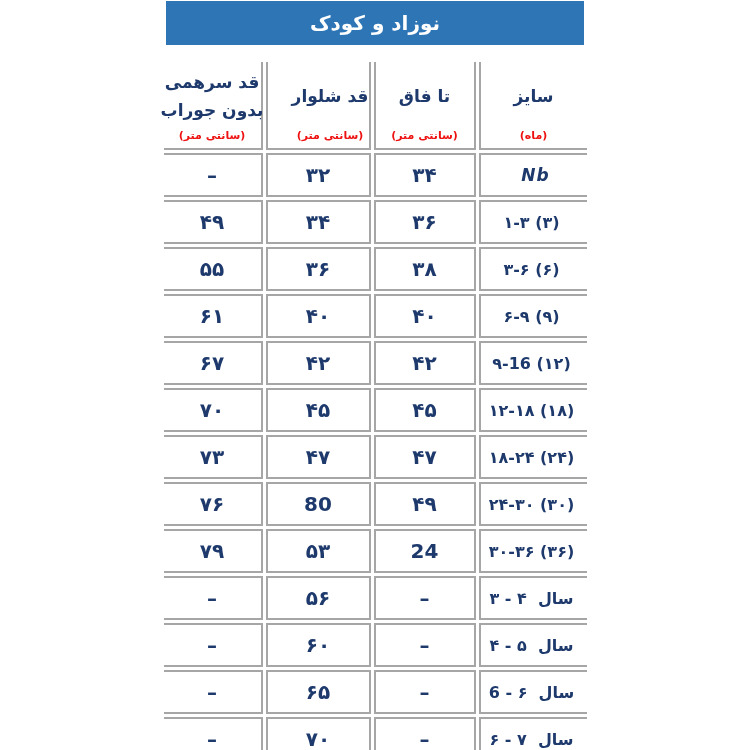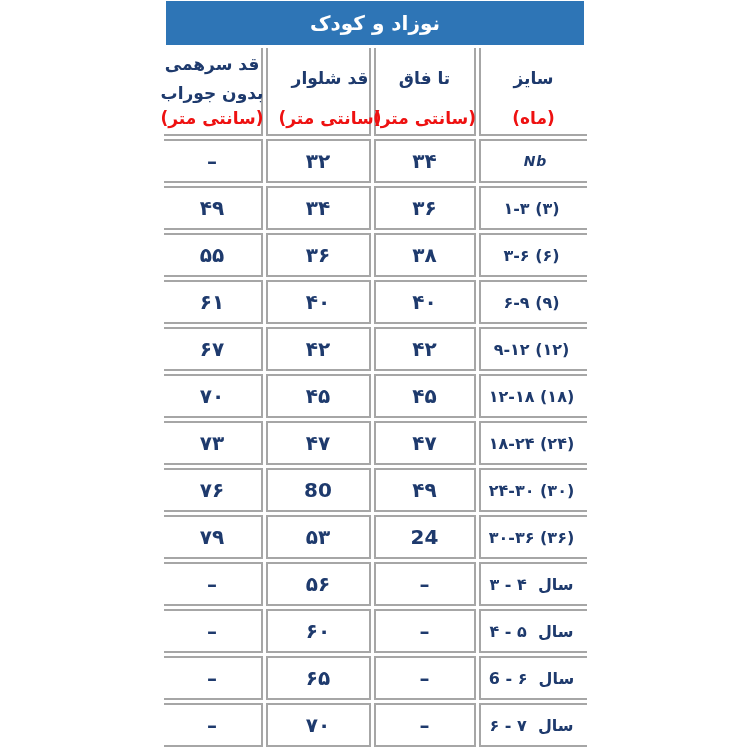--- a/index.html
+++ b/index.html
@@ -11,21 +11,21 @@
   .canvas {
     position: relative;
     width: 750px;
     height: 750px;
     background: #ffffff;
     overflow: hidden;
   }
   .banner {
     width: 418px;
     height: 44px;
-    margin: 1px auto 0 auto;
+    margin: 1px auto 14px auto;
     background: #2e75b6;
     color: #ffffff;
     font-size: 20px;
     font-weight: 700;
     display: flex;
     align-items: center;
     justify-content: center;
     direction: rtl;
   }
   table.size-table {
@@ -70,38 +70,38 @@
     color: #1e3a6d;
     font-size: 17px;
     font-weight: 700;
     line-height: 1.65;
     white-space: nowrap;
   }
   .h-title:empty { display: none; }
   .h-unit {
     flex: none;
     color: #ee1111;
-    font-size: 17px;
+    font-size: 11px;
     font-weight: 700;
     padding-bottom: 5px;
     white-space: nowrap;
   }
   td.cell {
     color: #1e3a6d;
     font-size: 20px;
     font-weight: 700;
   }
   td.cell-size {
     font-size: 16px;
     direction: ltr;
     white-space: pre;
   }
   td.cell-size.latin {
     font-style: italic;
-    font-size: 14px;
+    font-size: 17px;
     letter-spacing: 1px;
     padding-left: 8px;
   }
 </style>
 </head>
 <body>
 
 <div class="canvas">
   <div class="banner">نوزاد و کودک</div>
   <table class="size-table" dir="rtl">
@@ -161,21 +161,21 @@
           <td class="cell cell-pants">۳۶</td>
           <td class="cell cell-romper">۵۵</td>
         </tr>
         <tr>
           <td class="cell cell-size">۶-۹ (۹)</td>
           <td class="cell cell-rise">۴۰</td>
           <td class="cell cell-pants">۴۰</td>
           <td class="cell cell-romper">۶۱</td>
         </tr>
         <tr>
-          <td class="cell cell-size">۹-۱۲ (۱۲)</td>
+          <td class="cell cell-size">۹-16 (۱۲)</td>
           <td class="cell cell-rise">۴۲</td>
           <td class="cell cell-pants">۴۲</td>
           <td class="cell cell-romper">۶۷</td>
         </tr>
         <tr>
           <td class="cell cell-size">۱۲-۱۸ (۱۸)</td>
           <td class="cell cell-rise">۴۵</td>
           <td class="cell cell-pants">۴۵</td>
           <td class="cell cell-romper">۷۰</td>
         </tr>

